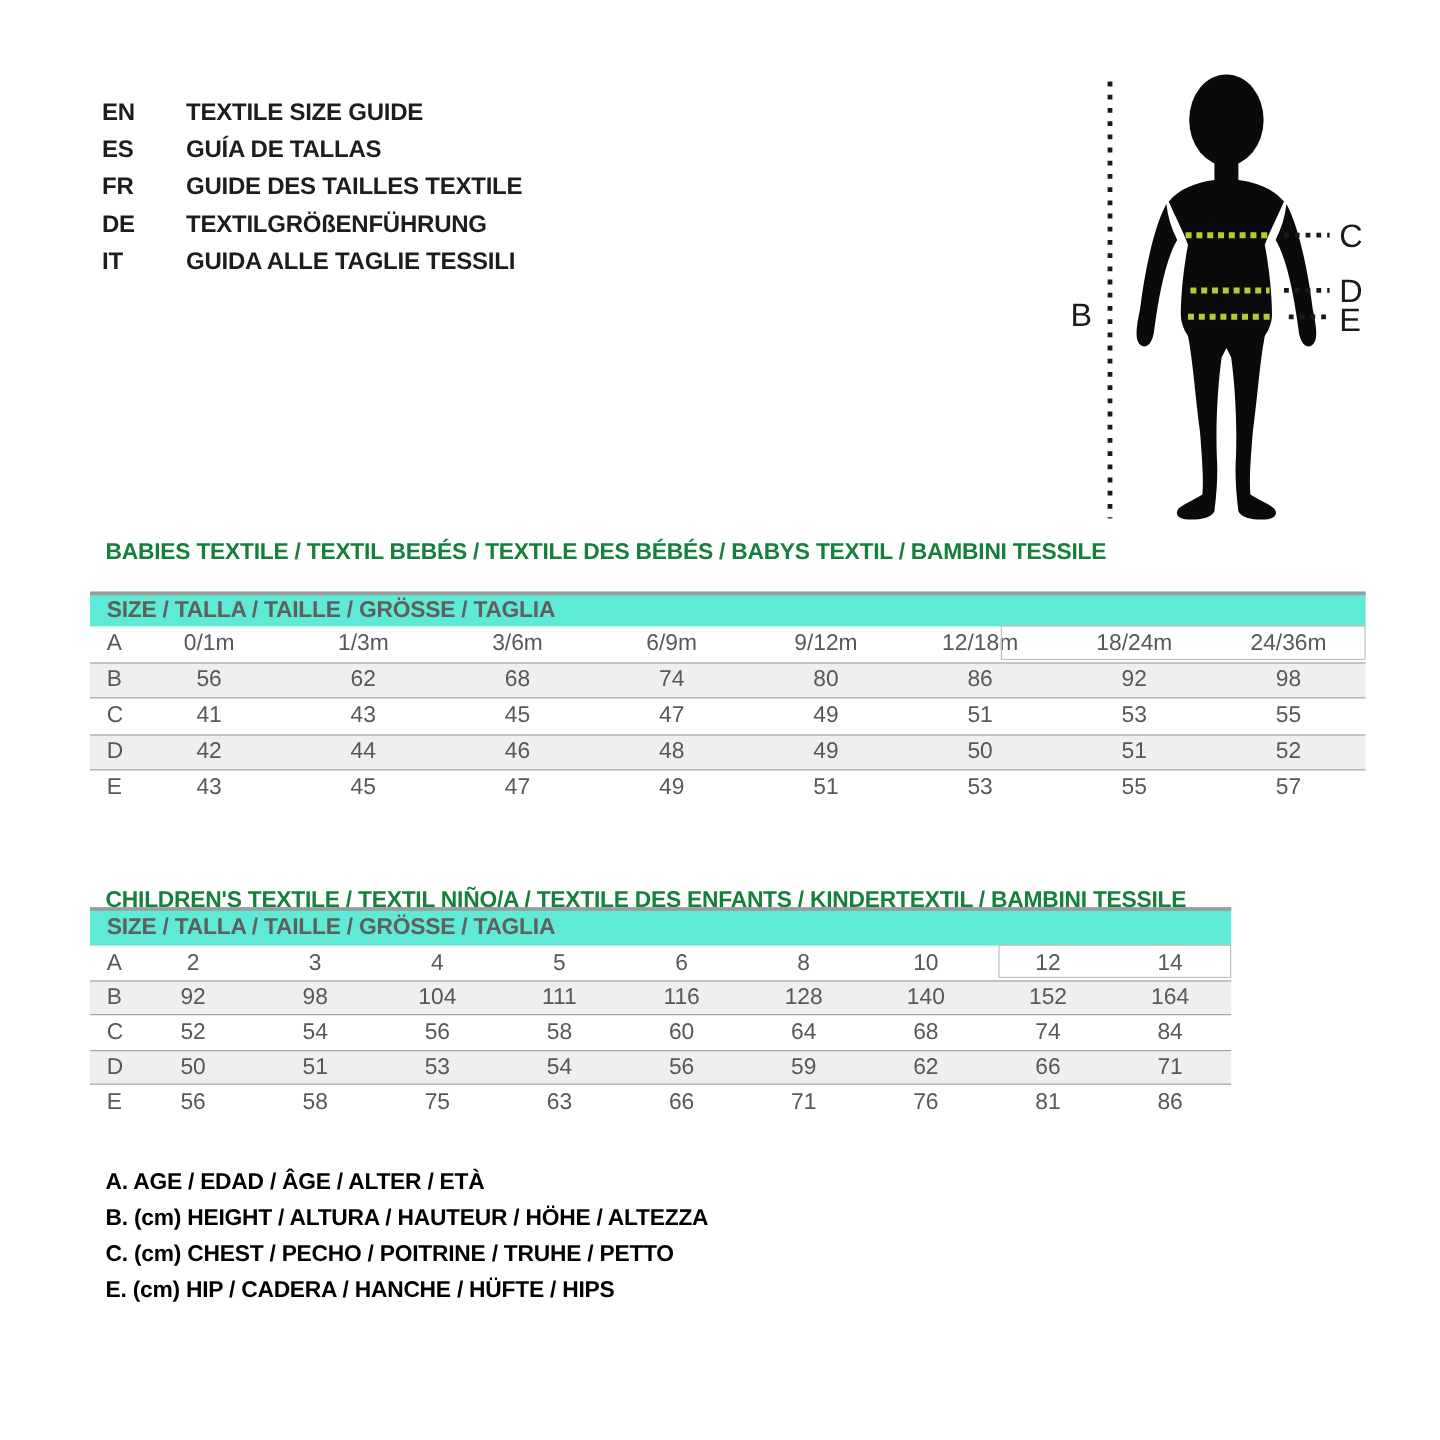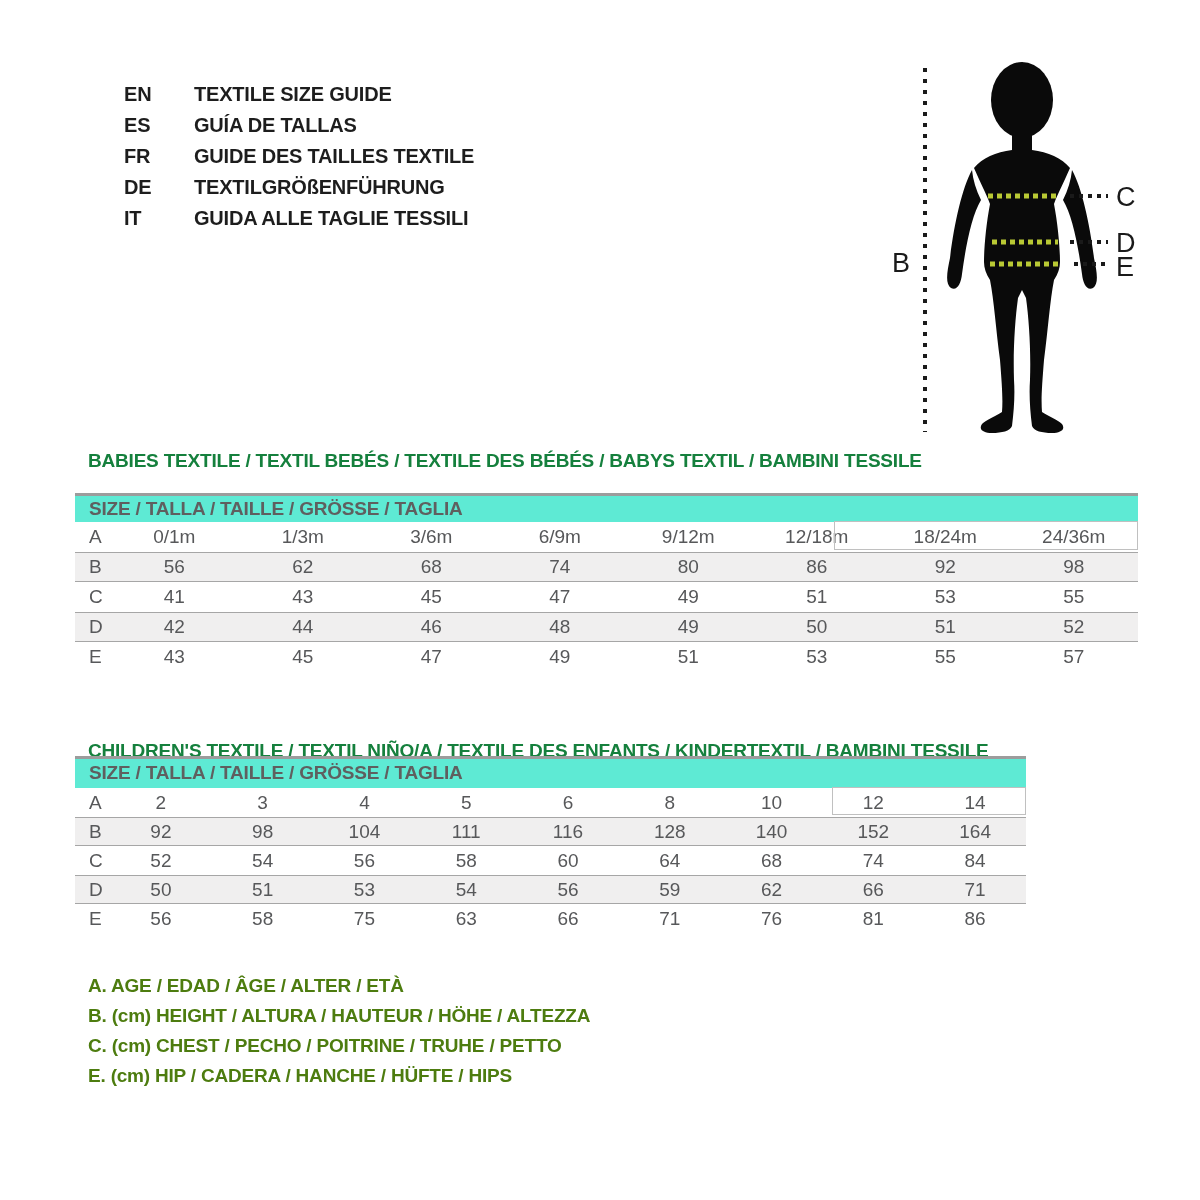--- a/index.html
+++ b/index.html
@@ -2,41 +2,41 @@
 <html><head>
 <meta charset="utf-8">
 <style>
   html,body{margin:0;padding:0;background:#fff;}
   #canvas{
     position:relative;width:1200px;height:1200px;background:#fff;overflow:hidden;
     font-family:"Liberation Sans",sans-serif;
   }
   
   .lang-block{position:absolute;left:85px;top:84px;display:flex;flex-direction:column;gap:10px;}
-  .lang-row{display:flex;font-size:20px;font-weight:bold;color:#1d1d1d;letter-spacing:-0.2px;line-height:21px;margin-left:39px;}
+  .lang-row{display:flex;font-size:20px;font-weight:bold;color:#1d1d1d;letter-spacing:-0.2px;line-height:21px;}
   .lang-code{width:70px;}
   
   .section-heading{position:absolute;font-size:19px;font-weight:bold;color:#15803d;letter-spacing:-0.2px;white-space:nowrap;}
   
   .size-table{position:absolute;font-size:19px;color:#57585a;}
   .size-bar{box-sizing:border-box;border-top:3px solid #9c9c9c;background:#5eead4;
     font-weight:bold;color:#5f5f5f;padding-left:14px;letter-spacing:-0.2px;}
   .babies-table .size-bar{height:29px;line-height:25px;}
   .children-table .size-bar{height:32px;line-height:28px;}
   .trow{display:grid;box-sizing:border-box;align-items:center;}
   .babies-table .trow{grid-template-columns:35px repeat(8,1fr);height:30px;}
   .children-table .trow{grid-template-columns:35px repeat(9,1fr);height:29px;}
   .trow.band{background:#f0efef;border-top:1px solid #a6a6a6;border-bottom:1px solid #a6a6a6;}
   .cell{text-align:center;}
   .cell.lbl{text-align:left;padding-left:14px;}
   
   .hl-box{position:absolute;border:1px solid #c0c0c0;background:transparent;box-sizing:border-box;}
   
   .legend-block{position:absolute;left:88px;top:975px;display:flex;flex-direction:column;gap:9px;}
-  .legend-line{font-size:19px;font-weight:bold;color:#4d7c0f;letter-spacing:-0.2px;line-height:21px;white-space:nowrap;}
+  .legend-line{font-size:19px;font-weight:bold;color:#000000;letter-spacing:-0.2px;line-height:21px;white-space:nowrap;}
   
   .figure-svg{position:absolute;left:860px;top:40px;}
   .fig-label{font-size:27px;fill:#1a1a1a;font-family:"Liberation Sans",sans-serif;}
 </style>
 </head>
 <body>
 
 <div id="canvas">
 
   <div class="lang-block">

